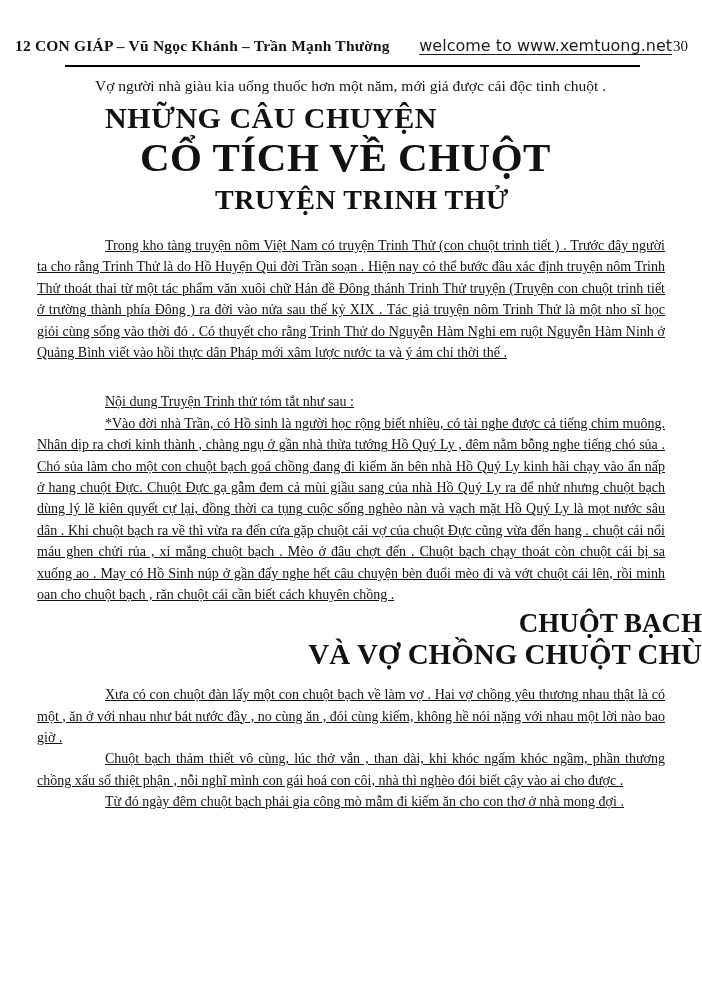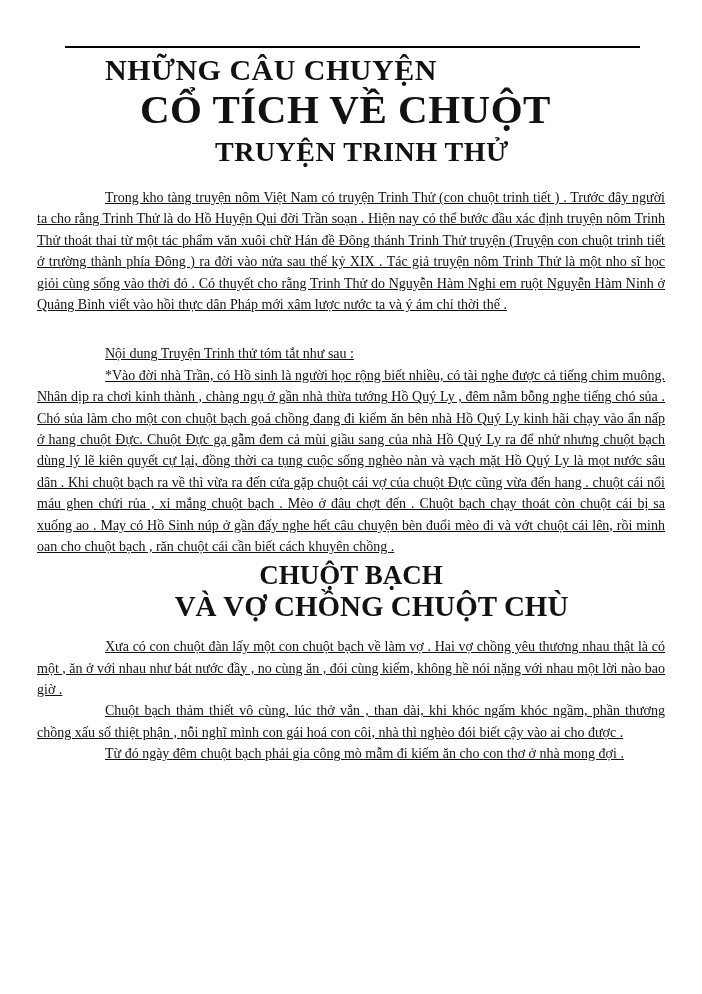--- a/index.html
+++ b/index.html
@@ -68,21 +68,21 @@
     font-size: 14px;
     line-height: 21.4px;
     text-align: justify;
     text-indent: 68px;
     text-decoration: underline;
   }
   .section-1 { margin-top: 21px; }
   .gap-before { margin-top: 28px; }
 
   .heading-2 {
-    text-align: center;
+    text-align: right;
     font-weight: bold;
     margin-top: 2px;
     line-height: 1.12;
   }
   .heading-2 .h2-l1 { font-size: 27px; }
   .heading-2 .h2-l2 { font-size: 29px; margin-left: 41px; }
 
   .citation {
     margin: 3px 0 0 185px;
     font-style: italic;
@@ -90,22 +90,31 @@
     line-height: 21px;
   }
 
   .section-2 { margin-top: 14px; }
 </style>
 </head>
 <body>
 
 <div class="page">
 
+  <div class="header-row">
+    <span class="book-title">12 CON GIÁP – Vũ Ngọc Khánh – Trần Mạnh Thường</span>
+    <span class="header-spacer"></span>
+    <a class="site-link">welcome to www.xemtuong.net</a>
+    <span class="page-number">30</span>
+  </div>
   <div class="header-rule"></div>
 
+  <div class="text-col">
+    <div class="intro-line">Vợ người nhà giàu kia uống thuốc hơn một năm, mới giả được cái độc tinh chuột .</div>
+  </div>
 
   <div class="text-col main-title">
     <div class="title-l1">NHỮNG CÂU CHUYỆN</div>
     <div class="title-l2">CỔ TÍCH VỀ CHUỘT</div>
     <div class="title-l3">TRUYỆN TRINH THỬ</div>
   </div>
 
   <div class="text-col section-1">
     <p class="para">Trong kho tàng truyện nôm Việt Nam có truyện Trinh Thử (con chuột trinh tiết ) . Trước đây người ta cho rằng Trinh Thử là do Hồ Huyện Qui đời Trần soạn . Hiện nay có thể bước đầu xác định truyện nôm Trinh Thử thoát thai từ một tác phẩm văn xuôi chữ Hán đề Đông thánh Trinh Thử  truyện (Truyện con chuột trinh tiết ở trường thành phía Đông ) ra đời vào nửa sau thế kỷ XIX . Tác giả truyện nôm Trinh Thử là một nho sĩ học giỏi cùng sống vào thời đó . Có thuyết cho rằng Trinh Thử do Nguyễn Hàm Nghi em ruột Nguyễn Hàm Ninh ở Quảng Bình viết vào hồi thực dân Pháp mới xâm lược nước ta và ý ám chỉ thời thế .</p>
     <p class="para gap-before">Nội dung Truyện Trinh thử tóm tắt như sau :</p>

